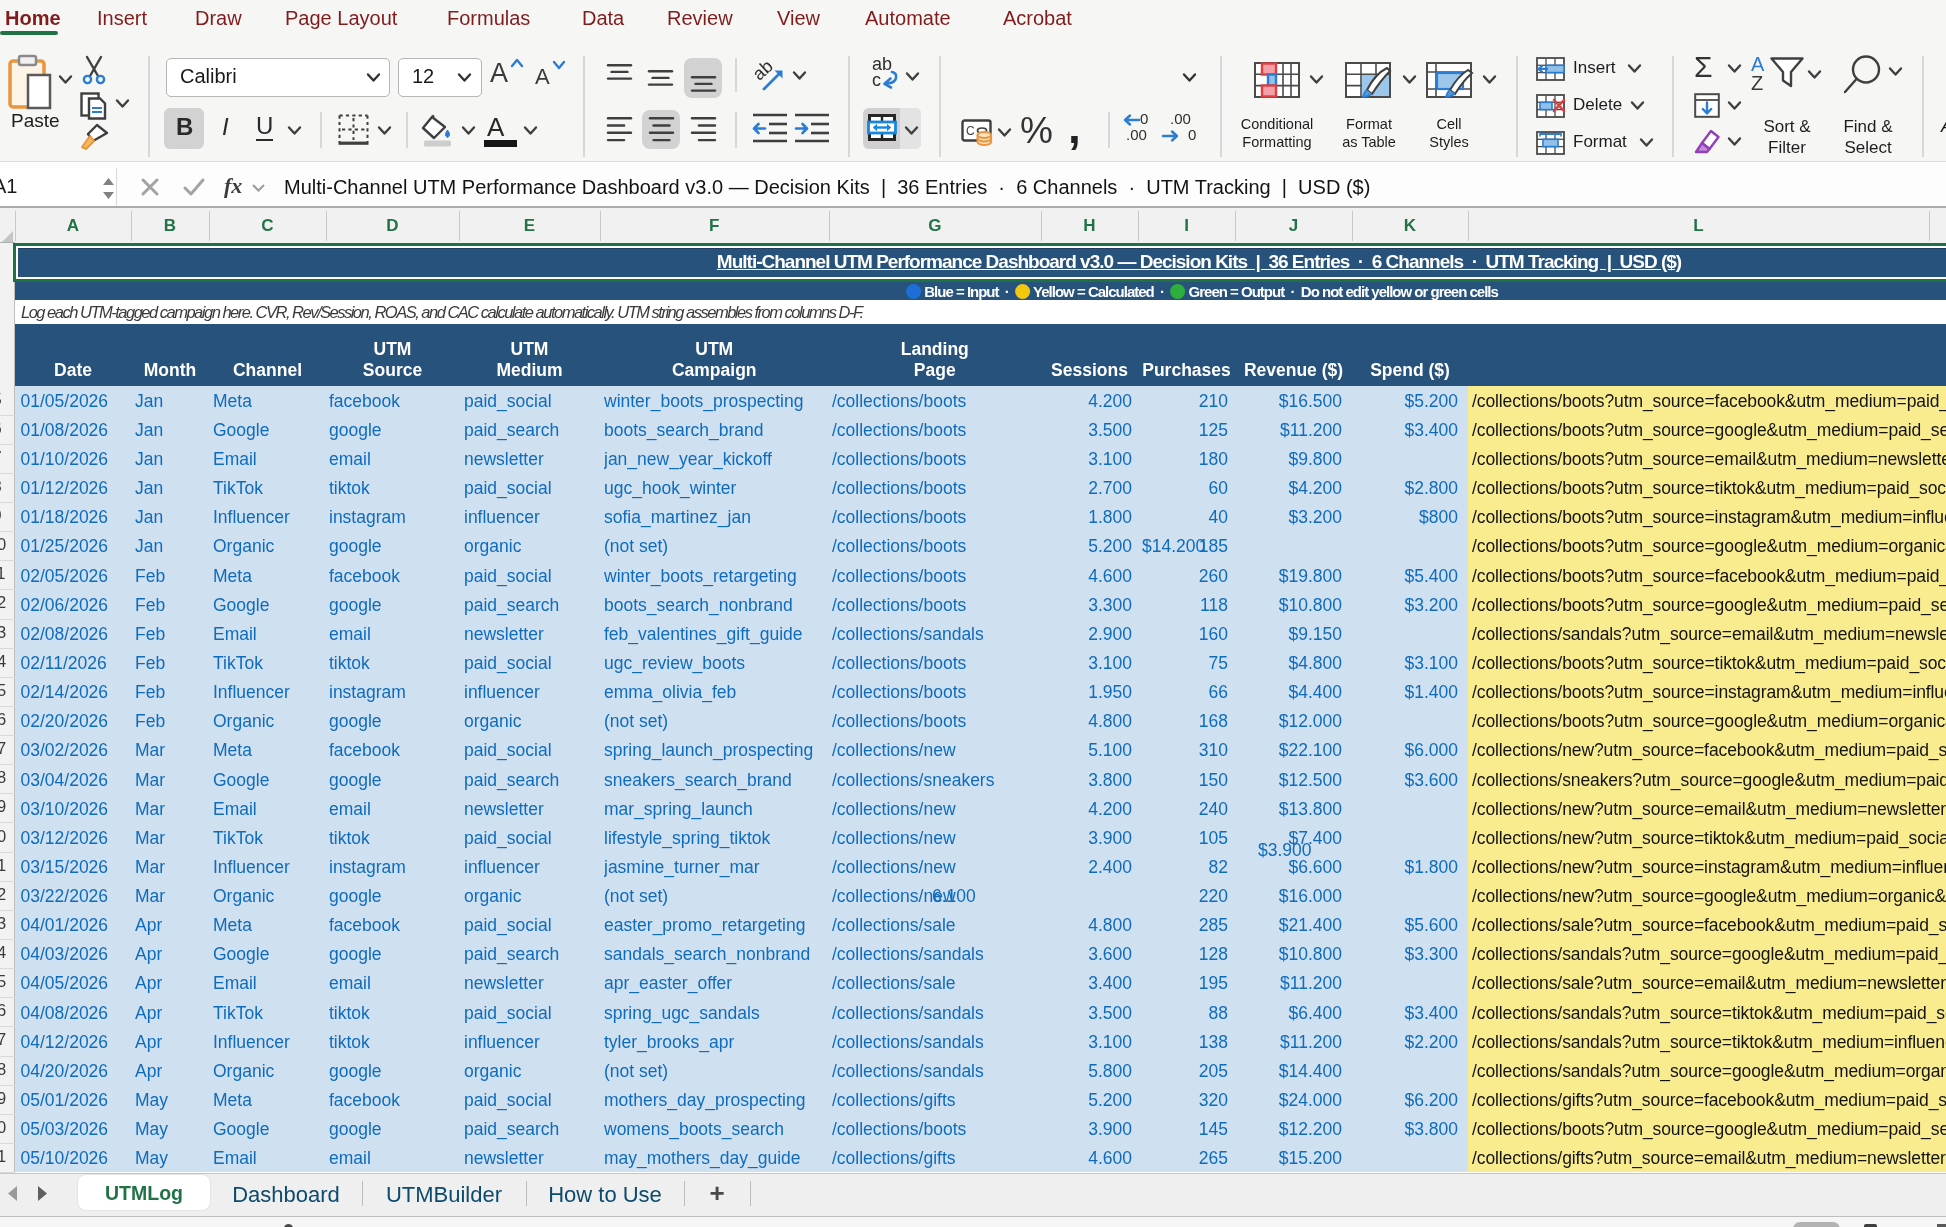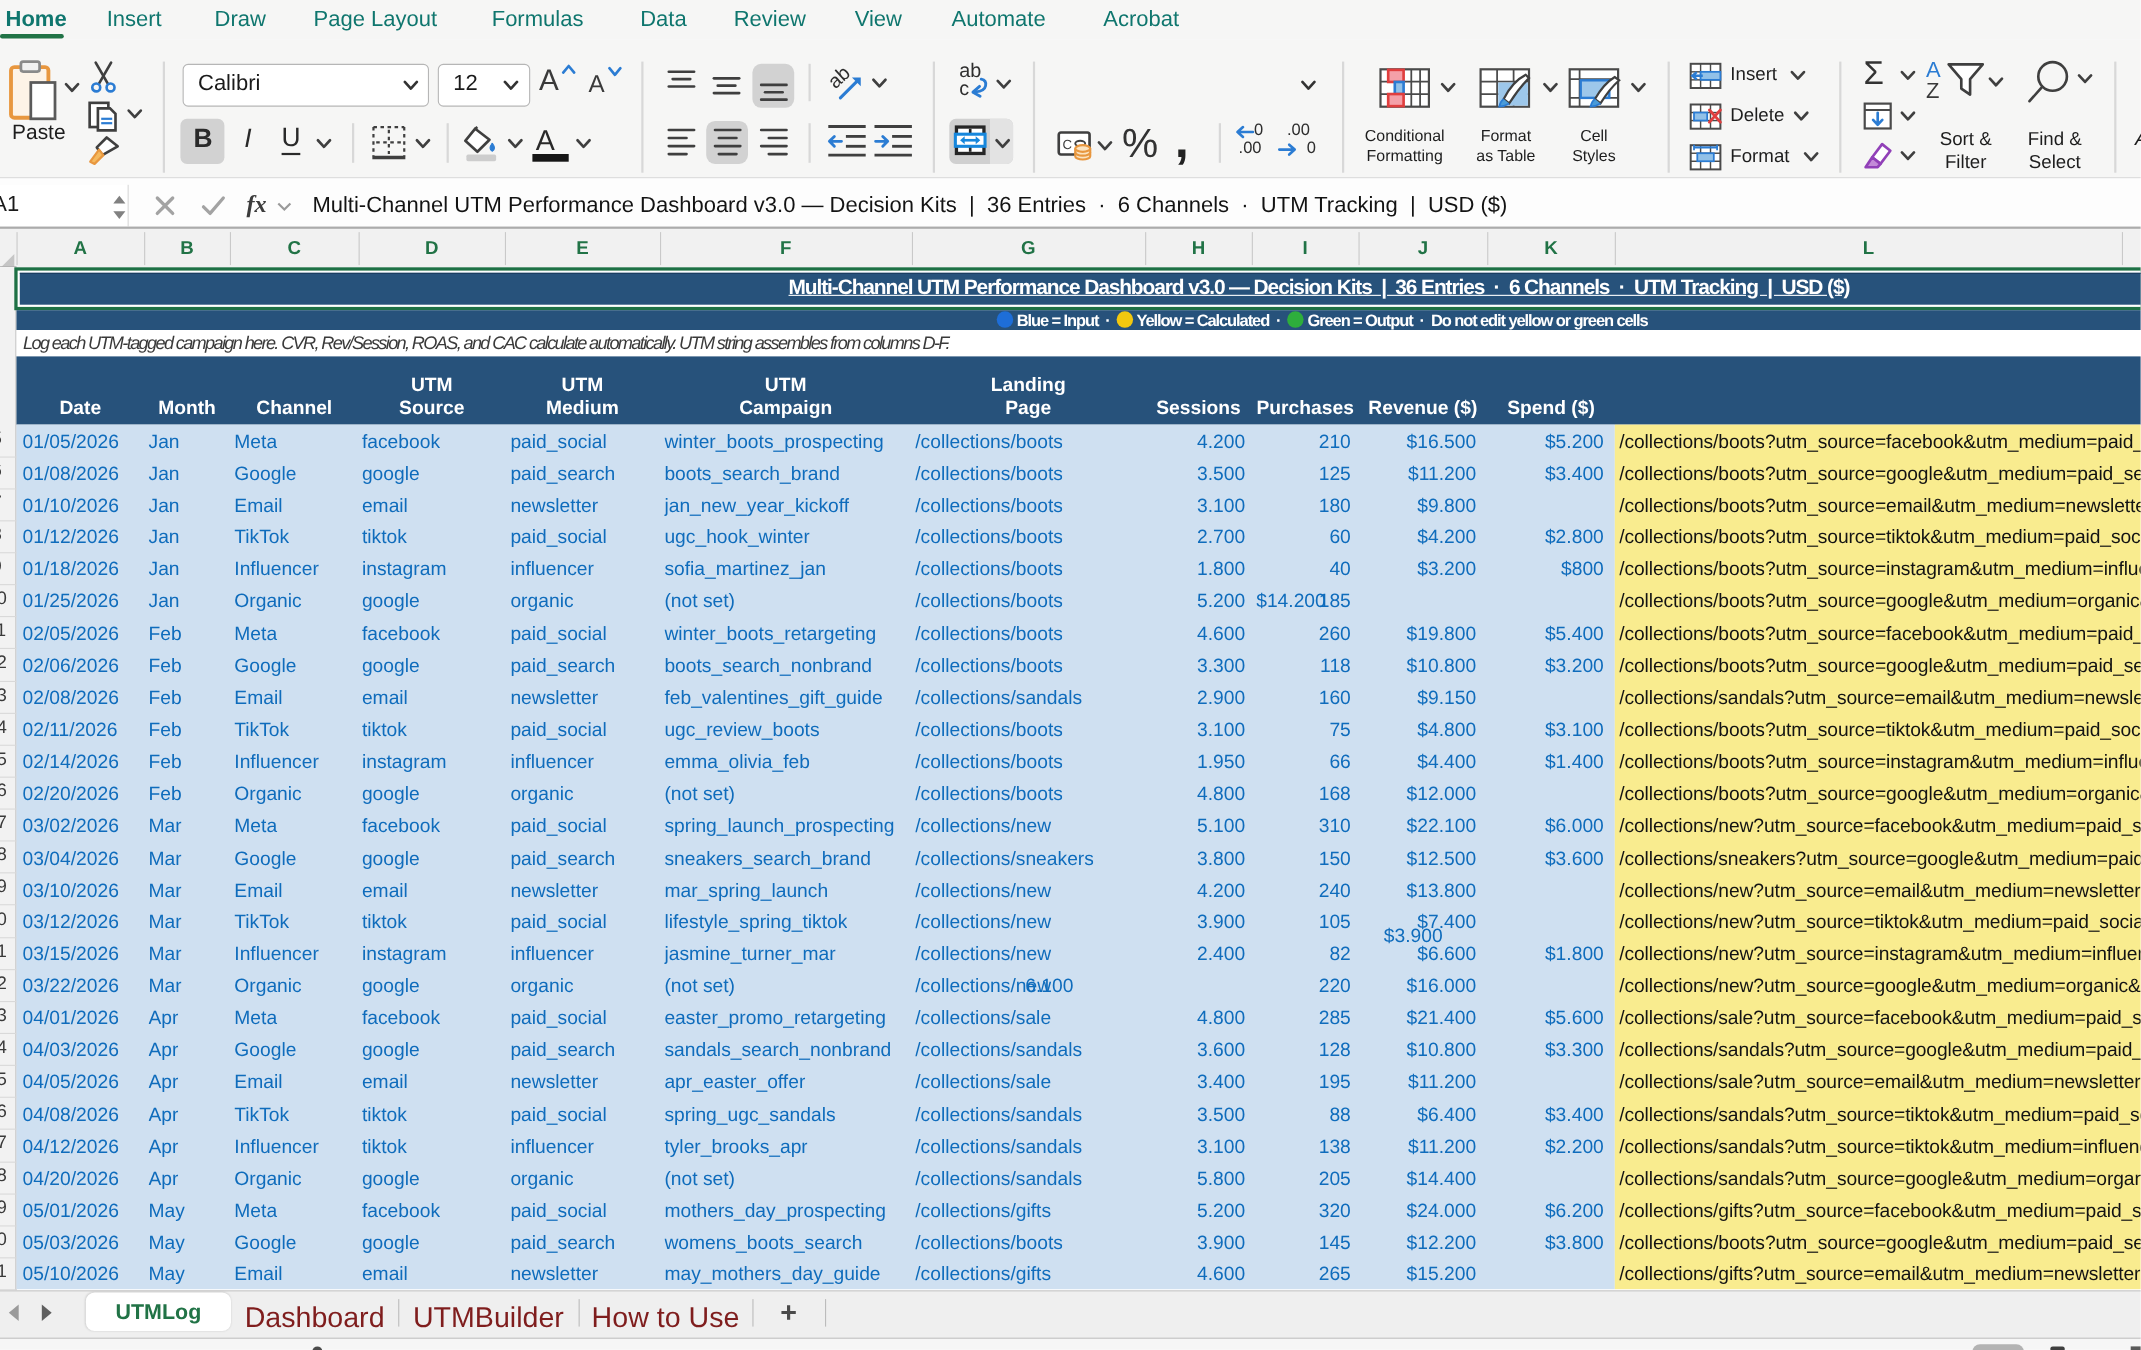--- a/index.html
+++ b/index.html
@@ -1,37 +1,37 @@
 <!DOCTYPE html>
 <html><head><meta charset="utf-8"><style>
 
 *{margin:0;padding:0;box-sizing:border-box;}
 html,body{width:1946px;height:1227px;overflow:hidden;background:#fff;
   font-family:"Liberation Sans",sans-serif;-webkit-font-smoothing:antialiased;}
 .ab{position:absolute;}
 .menubar{left:0;top:0;width:1946px;height:36px;background:#f6f6f5;}
-.mi{position:absolute;top:7px;font-size:20px;color:#0f766e;white-space:pre;}
+.mi{position:absolute;top:7px;font-size:20px;color:#7f1d1d;white-space:pre;}
 .ribbon{left:0;top:36px;width:1946px;height:125.5px;background:#f6f6f5;border-bottom:1px solid #dcdcdc;}
 .sep{position:absolute;width:1.5px;background:#d8d8d8;}
 .chev{position:absolute;width:13px;height:8px;}
 .lbl{position:absolute;font-size:14.5px;color:#1d1d1d;text-align:center;white-space:pre;line-height:18px;}
 .lbl2{position:absolute;font-size:17px;color:#1d1d1d;white-space:pre;line-height:20px;}
 .combo{position:absolute;background:#fff;border:1.5px solid #b6b6b6;border-radius:5px;}
 .combo span{position:absolute;left:13px;top:6px;font-size:20px;color:#1a1a1a;}
 .press{position:absolute;background:#d2d2d2;border-radius:6px;}
 .fx{font-family:"Liberation Serif",serif;}
 .fbar{left:0;top:162.5px;width:1946px;height:43.5px;background:#fdfdfd;}
 .colhdr{left:0;top:206px;width:1946px;height:37px;background:#f1f1f1;}
 .chl{position:absolute;top:8px;font-size:17px;font-weight:600;color:#217346;}
 .cline{position:absolute;top:3px;height:30px;width:1px;background:#c9c9c9;}
 .rowhdr-num{position:absolute;left:-15px;width:24px;text-align:center;font-size:16.5px;color:#3a3a3a;}
 .cell{position:absolute;white-space:pre;overflow:hidden;font-size:17.5px;color:#0f6cbc;}
 .cellL{position:absolute;white-space:pre;overflow:hidden;font-size:17.5px;color:#131313;letter-spacing:-0.1px;}
 .hcell{position:absolute;color:#fff;font-weight:700;font-size:17.5px;text-align:center;line-height:21px;white-space:pre;}
-.tabtx{position:absolute;top:8px;font-size:26px;color:#7f1d1d;}
+.tabtx{position:absolute;top:8px;font-size:22px;color:#0c4a6e;}
 svg{position:absolute;overflow:visible;}
 </style></head><body>
 
 <div class="ab menubar">
 <div class="mi" style="left:5px;font-weight:700;">Home</div>
 <div class="mi" style="left:97px;">Insert</div>
 <div class="mi" style="left:195px;">Draw</div>
 <div class="mi" style="left:285px;">Page Layout</div>
 <div class="mi" style="left:447px;">Formulas</div>
 <div class="mi" style="left:582px;">Data</div>

